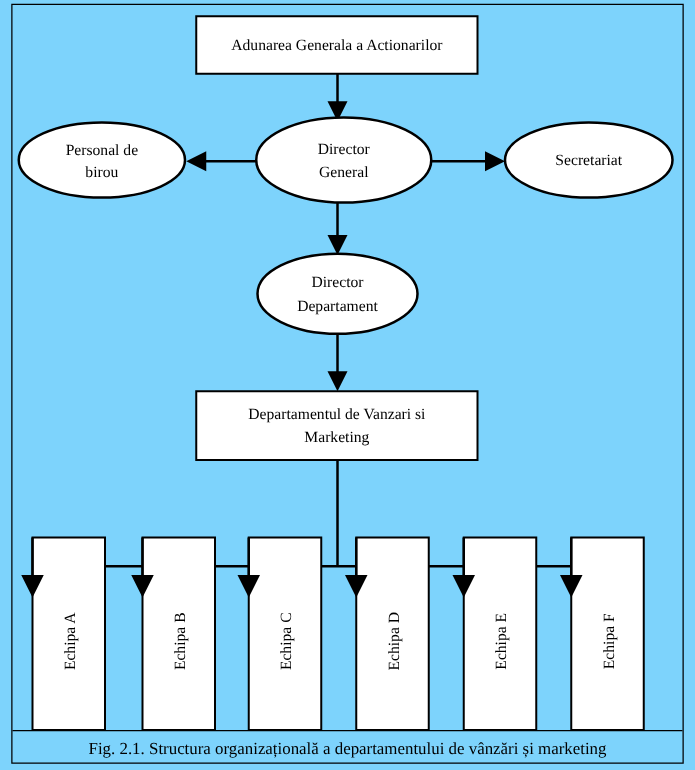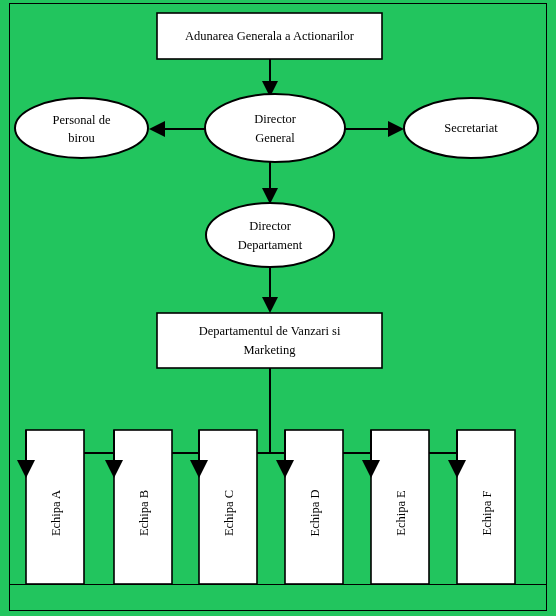--- a/index.html
+++ b/index.html
@@ -9,21 +9,21 @@
     background: #ffffff;
   }
   body {
     font-family: "Liberation Serif", "DejaVu Serif", serif;
     color: #000000;
   }
   #figure-root {
     position: relative;
     width: 556px;
     height: 616px;
-    background: #22c55e;
+    background: #7dd3fc;
     overflow: hidden;
   }
   
   .figure-frame {
     position: absolute;
     left: 9px;
     top: 3px;
     width: 538px;
     height: 608px;
     border: 1px solid #000000;
@@ -177,14 +177,15 @@
 
     <rect class="team-box" x="457" y="430" width="58" height="154"></rect>
     <line class="connector" x1="457" y1="430" x2="457" y2="463"></line>
     <polygon class="arrow-head" points="457,478 448,460 466,460"></polygon>
     <text class="team-text" x="488" y="513" transform="rotate(-90 488 513)">Echipa F</text>
 
   </svg>
 
   <div class="caption-sep"></div>
 
+  <div class="figure-caption">Fig. 2.1. Structura organizațională a departamentului de vânzări și marketing</div>
 
 </div>
 
 </body></html>

